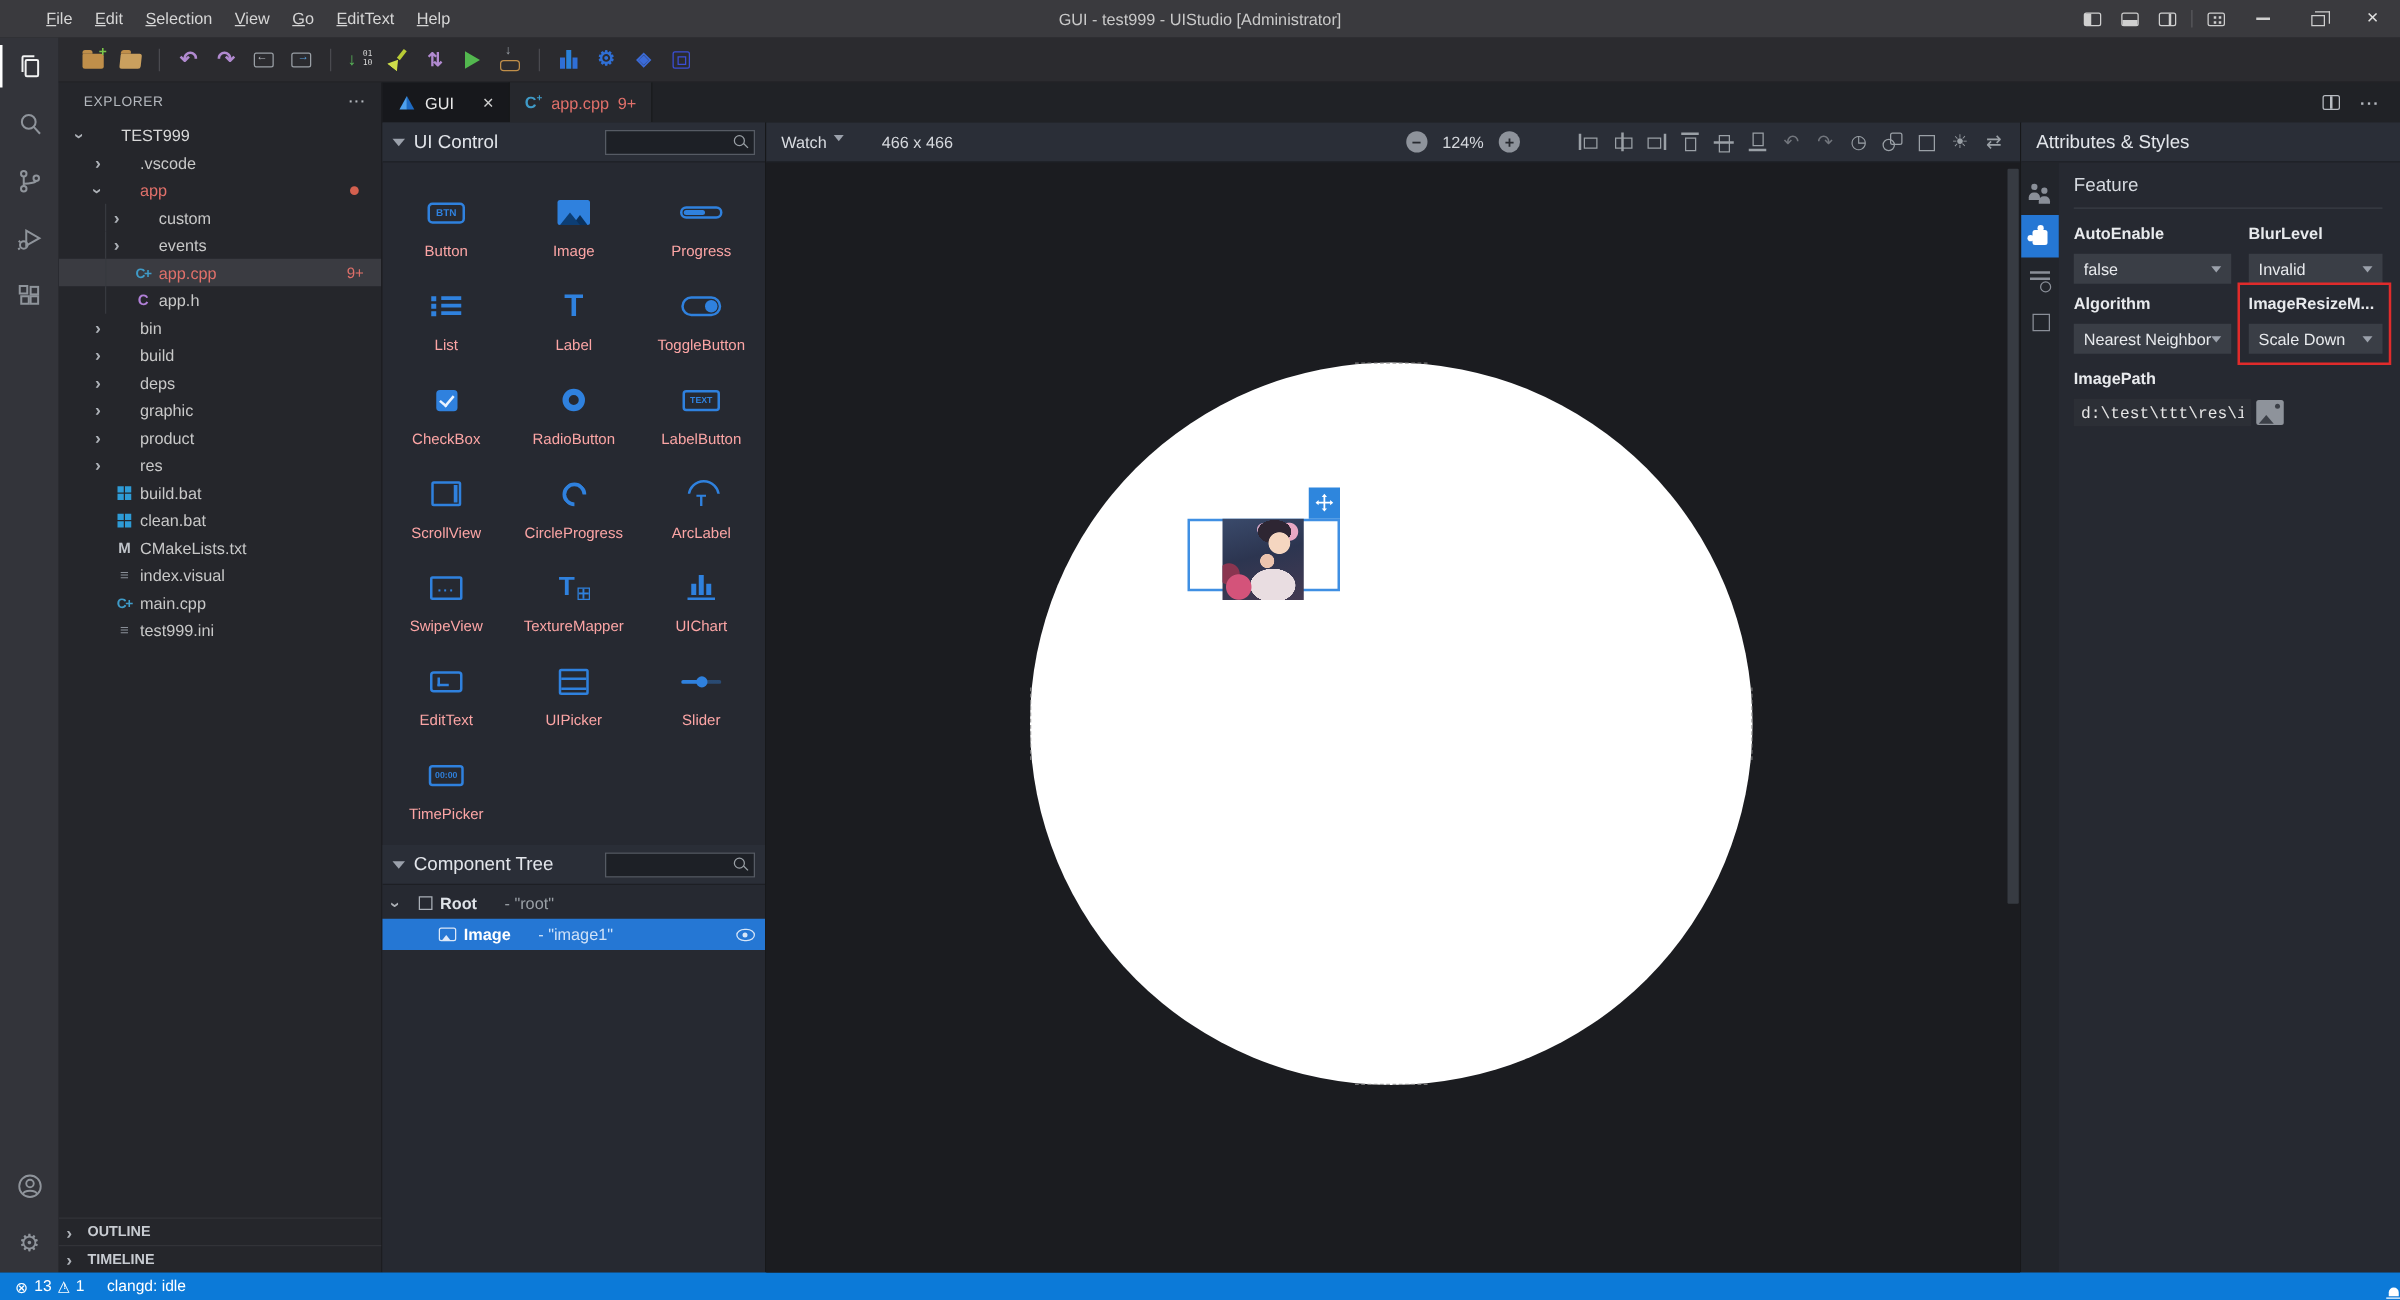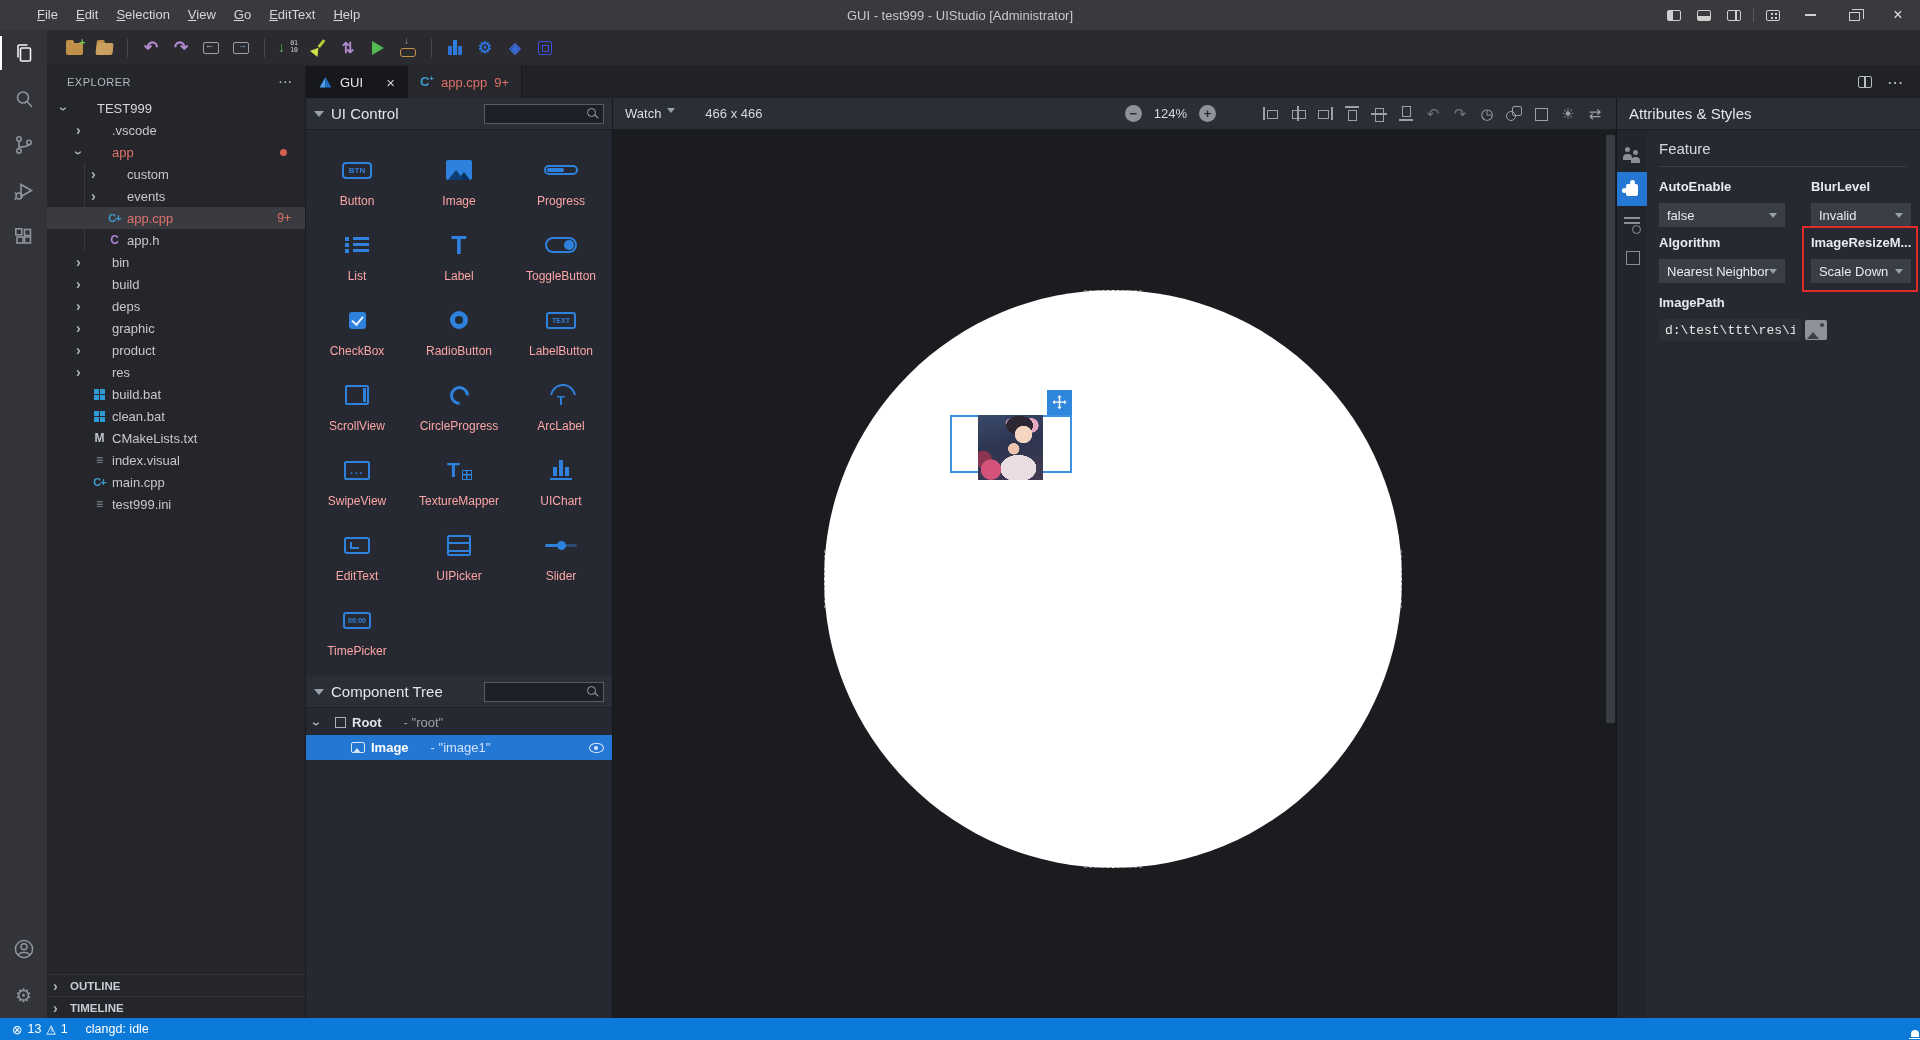--- a/index.html
+++ b/index.html
@@ -249,21 +249,21 @@
 .si{width:30px;height:30px;position:relative}
 .si-people::before{content:"";position:absolute;left:8px;top:7px;width:5px;height:5px;border-radius:50%;background:currentColor;box-shadow:8px 3px 0 currentColor}
 .si-people::after{content:"";position:absolute;left:6px;top:14px;width:9px;height:6px;border-radius:4px 4px 0 0;background:currentColor;box-shadow:8px 3px 0 currentColor}
 .si-puzzle::before{content:"";position:absolute;left:9px;top:10px;width:12px;height:12px;background:currentColor;border-radius:2px}
 .si-puzzle::after{content:"";position:absolute;left:13px;top:6px;width:5px;height:5px;border-radius:50%;background:currentColor;box-shadow:-8px 8px 0 currentColor}
 .si-form::before{content:"";position:absolute;left:7px;top:9px;width:16px;height:2px;background:currentColor;box-shadow:0 5px 0 currentColor}
 .si-form::after{content:"";position:absolute;left:15px;top:17px;width:7px;height:7px;border-radius:50%;border:1.6px solid currentColor}
 .si-square::before{content:"";position:absolute;left:9px;top:9px;width:12px;height:12px;border:1.6px solid currentColor}
 .rp-content{flex:1;padding:0 14px 0 12px;min-width:0}
 .section-title{font-size:15px;color:#d6dae0;margin-top:10px;padding-bottom:9px;border-bottom:1px solid #3a3e46}
-.fields{display:grid;grid-template-columns:1fr 1fr;column-gap:26px;margin-top:4px}
+.fields{display:grid;grid-template-columns:1fr 1fr;column-gap:14px;margin-top:4px}
 .field{margin-top:8px;position:relative}
 .field .flabel{display:block;font-weight:bold;color:#e8eaed;margin-bottom:9px}
 .select{height:24px;background:#3a3e46;display:flex;align-items:center;padding:0 8px;color:#e8eaed}
 .select .val{white-space:nowrap;overflow:hidden}
 .dcaret{margin-left:auto;width:0;height:0;border-left:4px solid transparent;border-right:4px solid transparent;border-top:5px solid #9ba1ab;flex:none}
 .field.hl::after{content:"";position:absolute;inset:-9px -7px -9px -9px;border:2px solid #e02b2b;pointer-events:none}
 .path-field{grid-column:1 / span 2;margin-top:12px}
 .path-row{display:flex;align-items:center;gap:4px}
 .path-input{width:142px;height:22px;background:#2c2f36;border:none;outline:none;color:#e6e6e6;padding:0 6px;font-size:13px;font-family:Liberation Mono, monospace}
 .img-btn{width:22px;height:20px;background:#8e939b;border-radius:2px;position:relative;overflow:hidden}

